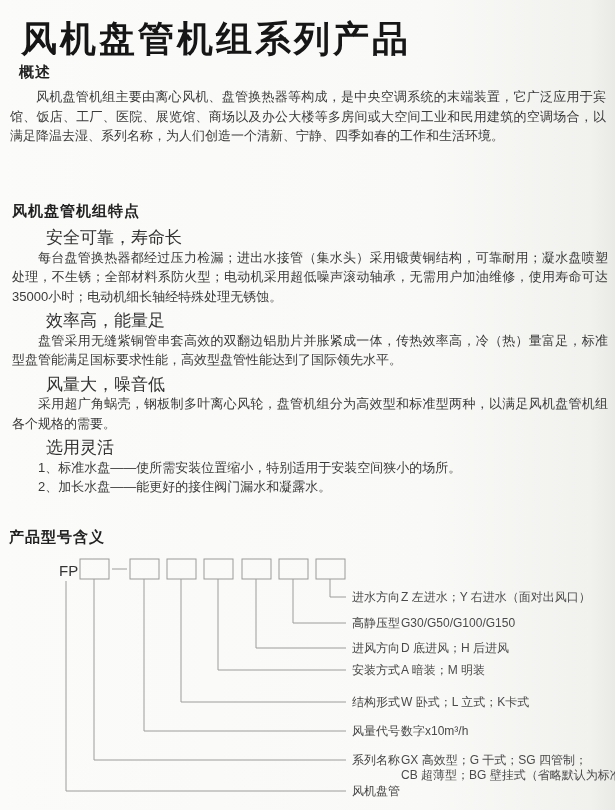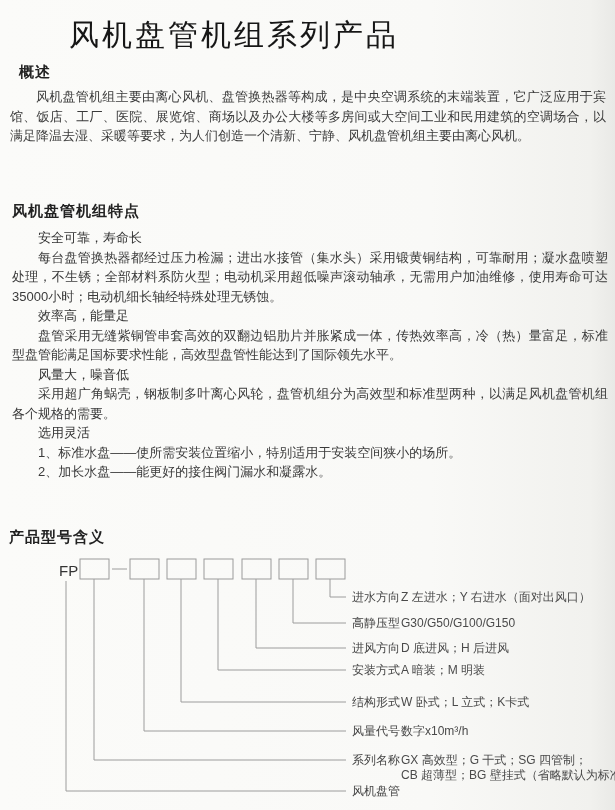--- a/index.html
+++ b/index.html
@@ -5,50 +5,50 @@
   html,body{margin:0;padding:0;}
   body{width:615px;height:810px;background:#e8e8e6;}
   .page{
     position:relative;width:615px;height:810px;overflow:hidden;
     background:linear-gradient(90deg,#fbfbf9 0%,#f9f9f7 70%,#f1f1ee 96%,#e9e9e6 100%);
     font-family:"Liberation Sans","DejaVu Sans",sans-serif;
     color:#333;
   }
   .abs{position:absolute;}
   .doc-title{
-    left:21px;top:15px;font-size:30px;font-weight:normal;letter-spacing:3px;color:#161616;margin-left:48px;
+    left:21px;top:15px;font-size:36px;font-weight:bold;letter-spacing:3px;color:#161616;
   }
   .sec-heading{
     font-size:15px;font-weight:600;color:#222;letter-spacing:1px;
   }
   .body-block{
     width:596px;font-size:13px;line-height:19.5px;text-align:justify;color:#3a3a3a;
   }
   .body-block p{margin:0;text-indent:2em;}
-  .feat-title{margin:0;text-indent:0;font-size:13px;color:#333;}
-  .feat-title.gap{}
+  .feat-title{margin:0;text-indent:0;font-size:17px;color:#333;}
+  .feat-title.gap{margin-top:5px;}
   .list-item{margin:0;text-indent:2em;}
   svg text{font-family:"Liberation Sans","DejaVu Sans",sans-serif;}
   .diag-box{fill:none;stroke:#9a9a9a;stroke-width:1;}
   .diag-line{fill:none;stroke:#9c9c9c;stroke-width:1;}
   .diag-name{font-size:12px;fill:#444;}
   .diag-value{font-size:12px;fill:#4a4a4a;}
   .diag-prefix{font-size:15px;fill:#333;}
 </style>
 </head>
 <body>
 
 <div class="page">
 
   <div class="abs doc-title">风机盘管机组系列产品</div>
 
   <div class="abs sec-heading" style="left:11px;top:63px;margin-left:8px;">概述</div>
 
   <div class="abs body-block" style="left:10px;top:87px;">
-    <p>风机盘管机组主要由离心风机、盘管换热器等构成，是中央空调系统的末端装置，它广泛应用于宾馆、饭店、工厂、医院、展览馆、商场以及办公大楼等多房间或大空间工业和民用建筑的空调场合，以满足降温去湿、采暖等要求，为人们创造一个清新、宁静、风机盘管机组主要由离心风机。</p>
+    <p>风机盘管机组主要由离心风机、盘管换热器等构成，是中央空调系统的末端装置，它广泛应用于宾馆、饭店、工厂、医院、展览馆、商场以及办公大楼等多房间或大空间工业和民用建筑的空调场合，以满足降温去湿、系列名称，为人们创造一个清新、宁静、四季如春的工作和生活环境。</p>
   </div>
 
   <div class="abs sec-heading" style="left:12px;top:202px;">风机盘管机组特点</div>
 
   <div class="abs body-block" style="left:12px;top:228px;">
     <p class="feat-title">安全可靠，寿命长</p>
     <p>每台盘管换热器都经过压力检漏；进出水接管（集水头）采用锻黄铜结构，可靠耐用；凝水盘喷塑处理，不生锈；全部材料系防火型；电动机采用超低噪声滚动轴承，无需用户加油维修，使用寿命可达35000小时；电动机细长轴经特殊处理无锈蚀。</p>
     <p class="feat-title gap">效率高，能量足</p>
     <p>盘管采用无缝紫铜管串套高效的双翻边铝肋片并胀紧成一体，传热效率高，冷（热）量富足，标准型盘管能满足国标要求性能，高效型盘管性能达到了国际领先水平。</p>
     <p class="feat-title gap">风量大，噪音低</p>

